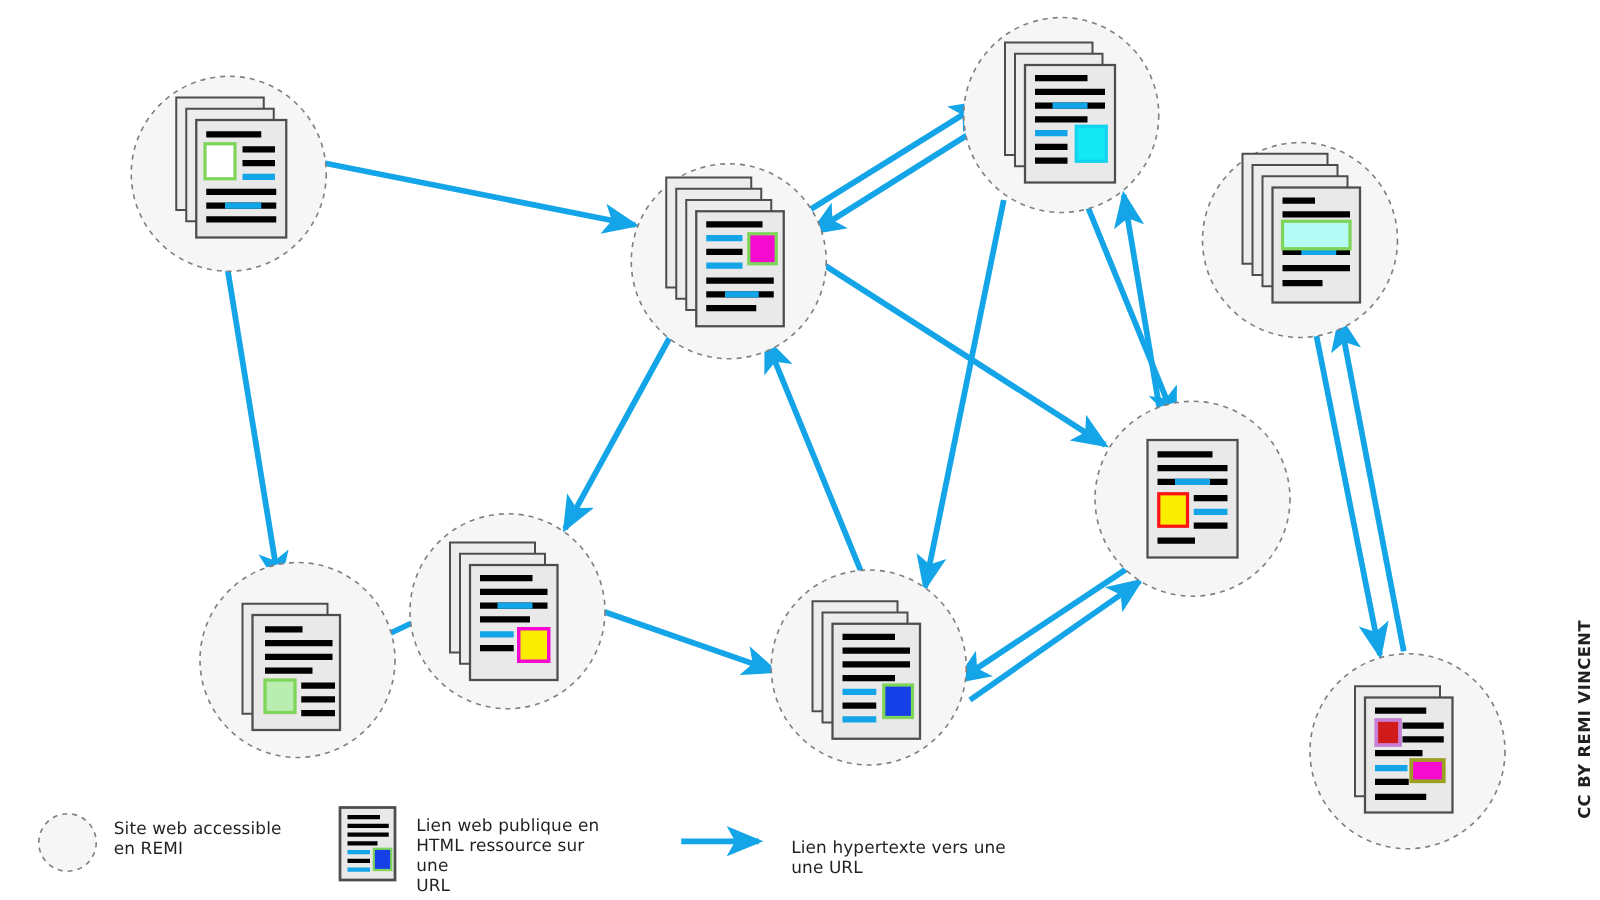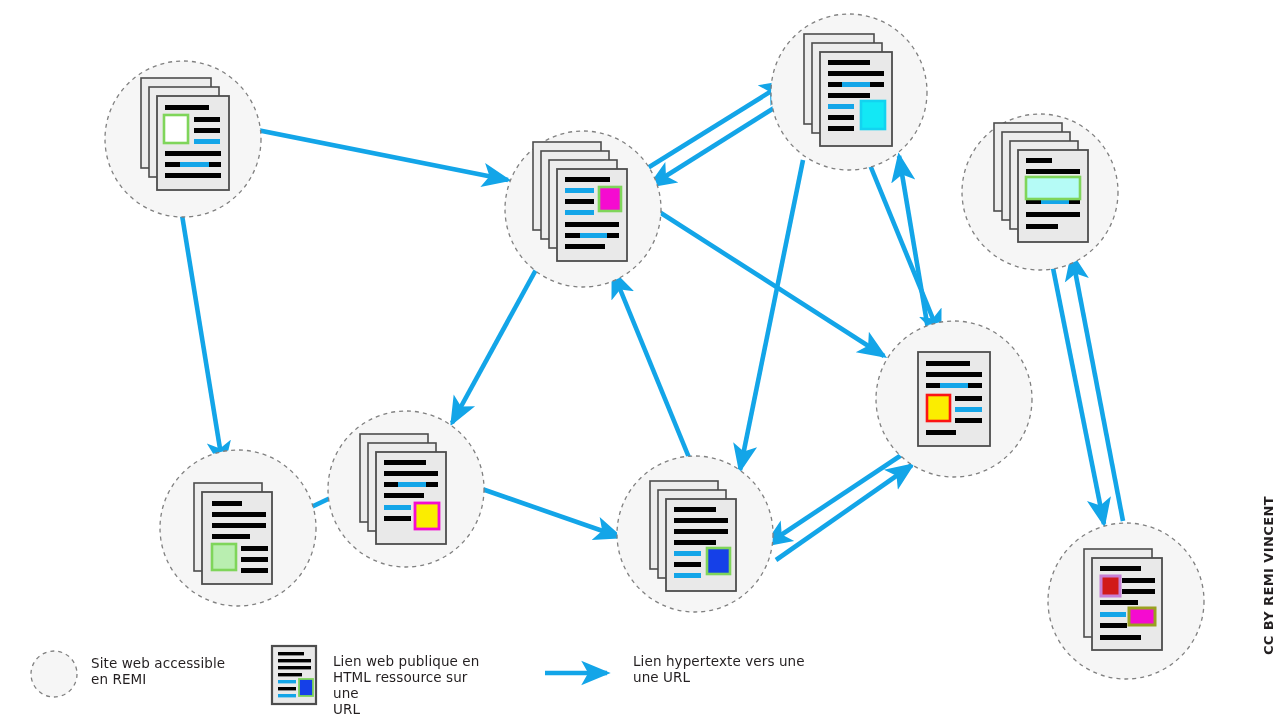--- a/index.html
+++ b/index.html
@@ -307,21 +307,21 @@
 
       <div style="display:flex;align-items:flex-start;margin-left:48px;">
         <svg width="78" height="30" viewBox="0 0 78 30" style="margin-top:10px;">
           <defs>
             <marker id="ah2" markerWidth="7" markerHeight="7" refX="5.6" refY="3" orient="auto" markerUnits="strokeWidth">
               <path d="M0,0.35 L6.4,3 L0,5.65 L1.5,3 Z" fill="#13a5e8"></path>
             </marker>
           </defs>
           <line x1="2" y1="15" x2="64" y2="15" stroke="#13a5e8" stroke-width="4.6" marker-end="url(#ah2)"></line>
         </svg>
-        <div class="legend-text" style="margin-left:12px;margin-top:6px;width:220px;">
+        <div class="legend-text" style="margin-left:12px;margin-top:23px;width:220px;">
           <div>Lien hypertexte vers une</div>
           <div>une URL</div>
         </div>
       </div>
 
     </div>
   </div>
 
   <div class="attribution">CC BY REMI VINCENT</div>
 

